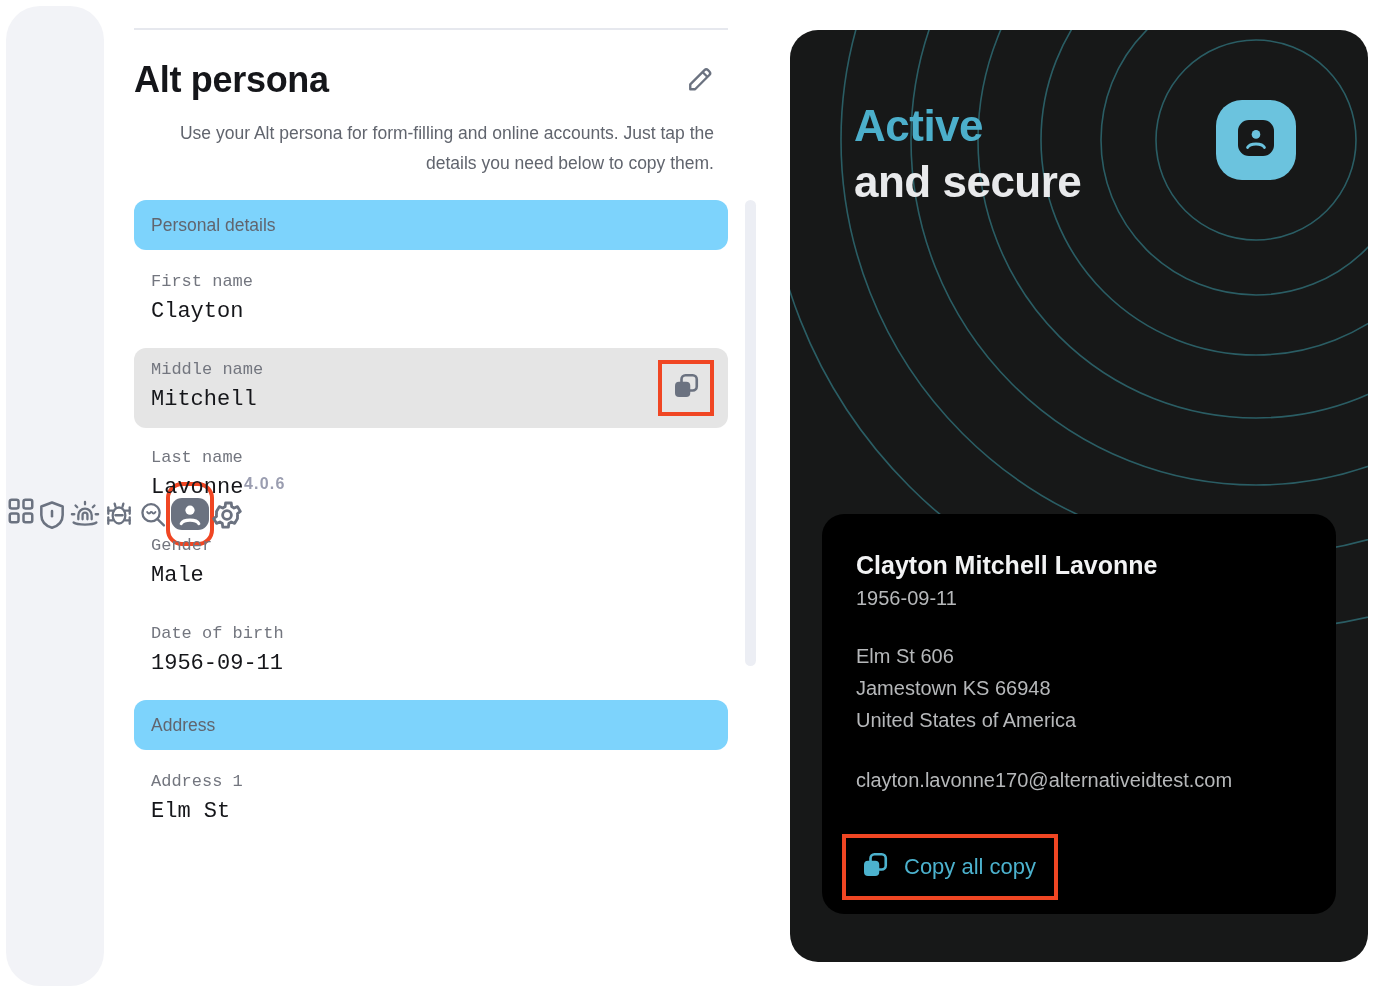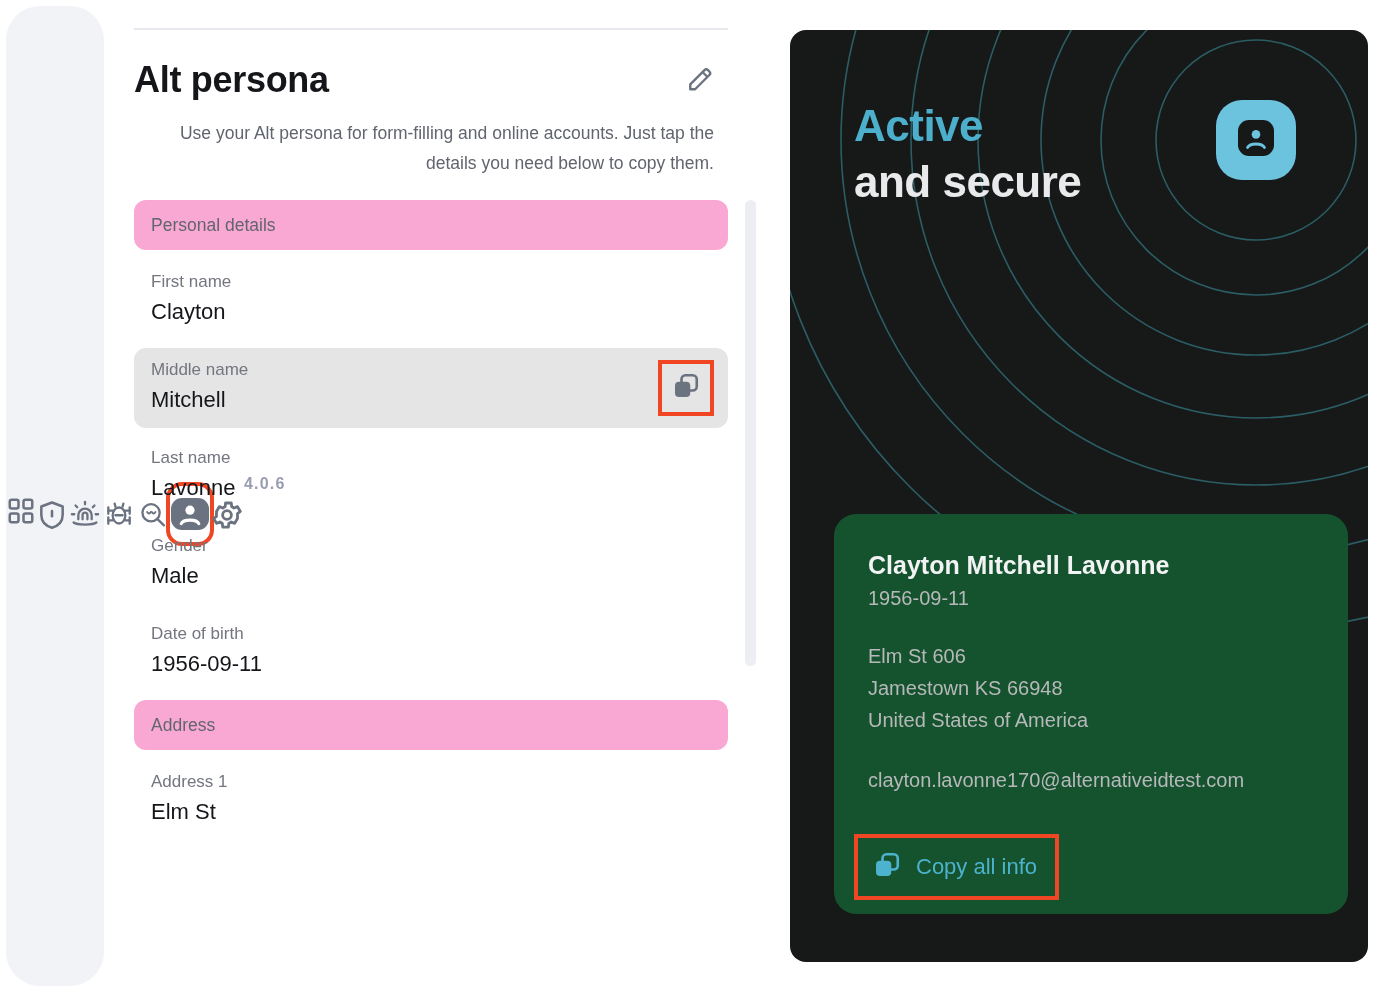--- a/index.html
+++ b/index.html
@@ -89,36 +89,37 @@
     width: 580px;
     font-size: 17.5px;
     line-height: 30px;
     color: #61656e;
     margin-bottom: 22px;
     text-align: right;
   }
 
   .section-head {
     width: 594px; height: 50px;
-    background: #f9a8d4;
+    background: #7dd3fc;
     border-radius: 12px;
     display: flex;
     align-items: center;
     padding-left: 17px;
     font-size: 17.5px;
     color: #61656e;
     margin-bottom: 10px;
   }
   .field {
     position: relative;
     width: 594px;
     padding: 9px 17px 13px 17px;
     border-radius: 12px;
     margin-bottom: 8px;
     cursor: pointer;
+    font-family: Liberation Mono, monospace;
   }
   .field.highlighted { background: #e5e5e5; }
   .field-label {
     font-size: 17px;
     color: #73767f;
     line-height: 26px;
     margin-bottom: 2px;
   }
   .field-value {
     font-size: 22px;
@@ -144,21 +145,21 @@
     border-radius: 6px;
     cursor: pointer;
   }
 
   
   .right-panel {
     position: absolute;
     left: 790px; top: 30px;
     width: 578px; height: 932px;
     background: #171818;
-    border-radius: 16px;
+    border-radius: 28px;
     overflow: hidden;
   }
   .ripples { position: absolute; left: 0; top: 0; width: 578px; height: 932px; }
   .hero {
     position: absolute;
     left: 64px; top: 68px;
     z-index: 2;
   }
   .hero-line1 {
     font-size: 44px; font-weight: bold;
@@ -177,23 +178,23 @@
     left: 1216px; top: 100px;
     width: 80px; height: 80px;
     border-radius: 26px;
     background: #6bc3de;
     display: flex; align-items: center; justify-content: center;
     z-index: 2;
   }
 
   .info-card {
     position: absolute;
-    left: 44px; top: 484px;
+    left: 32px; top: 484px;
     width: 514px; height: 400px;
-    background: #14532d;
+    background: #000000;
     border-radius: 22px;
     padding: 34px 34px 0 34px;
   }
   .card-name {
     font-size: 25px; font-weight: bold;
     color: #f2f3f4;
     line-height: 34px;
   }
   .card-dob {
     font-size: 20px;
@@ -416,21 +417,21 @@
       </div>
       <div class="card-email">clayton.lavonne170@alternativeidtest.com</div>
 
       <div class="copy-all">
         <span>
           <svg width="30" height="30" viewBox="0 0 24 24" fill="none">
             <rect x="8.4" y="3.4" width="12.2" height="12.2" rx="3.2" stroke="#4cb2ce" stroke-width="2.1"></rect>
             <rect x="3.2" y="8.6" width="12.2" height="12.2" rx="3.2" fill="#4cb2ce"></rect>
           </svg>
         </span>
-        <span class="copy-all-label">Copy all info</span>
+        <span class="copy-all-label">Copy all copy</span>
       </div>
     </div>
   </div>
 
   <div class="avatar-badge">
     <span>
       <svg width="40" height="38" viewBox="0 0 40 38">
         <rect x="2" y="1" width="36" height="36" rx="11" fill="#171818"></rect>
         <circle cx="20" cy="15.4" r="4.3" fill="#6bc3de"></circle>
         <path d="M11.6 28.4 c2.4-4.6 14.4-4.6 16.8 0" stroke="#6bc3de" stroke-width="2.9" fill="none" stroke-linecap="round"></path>

